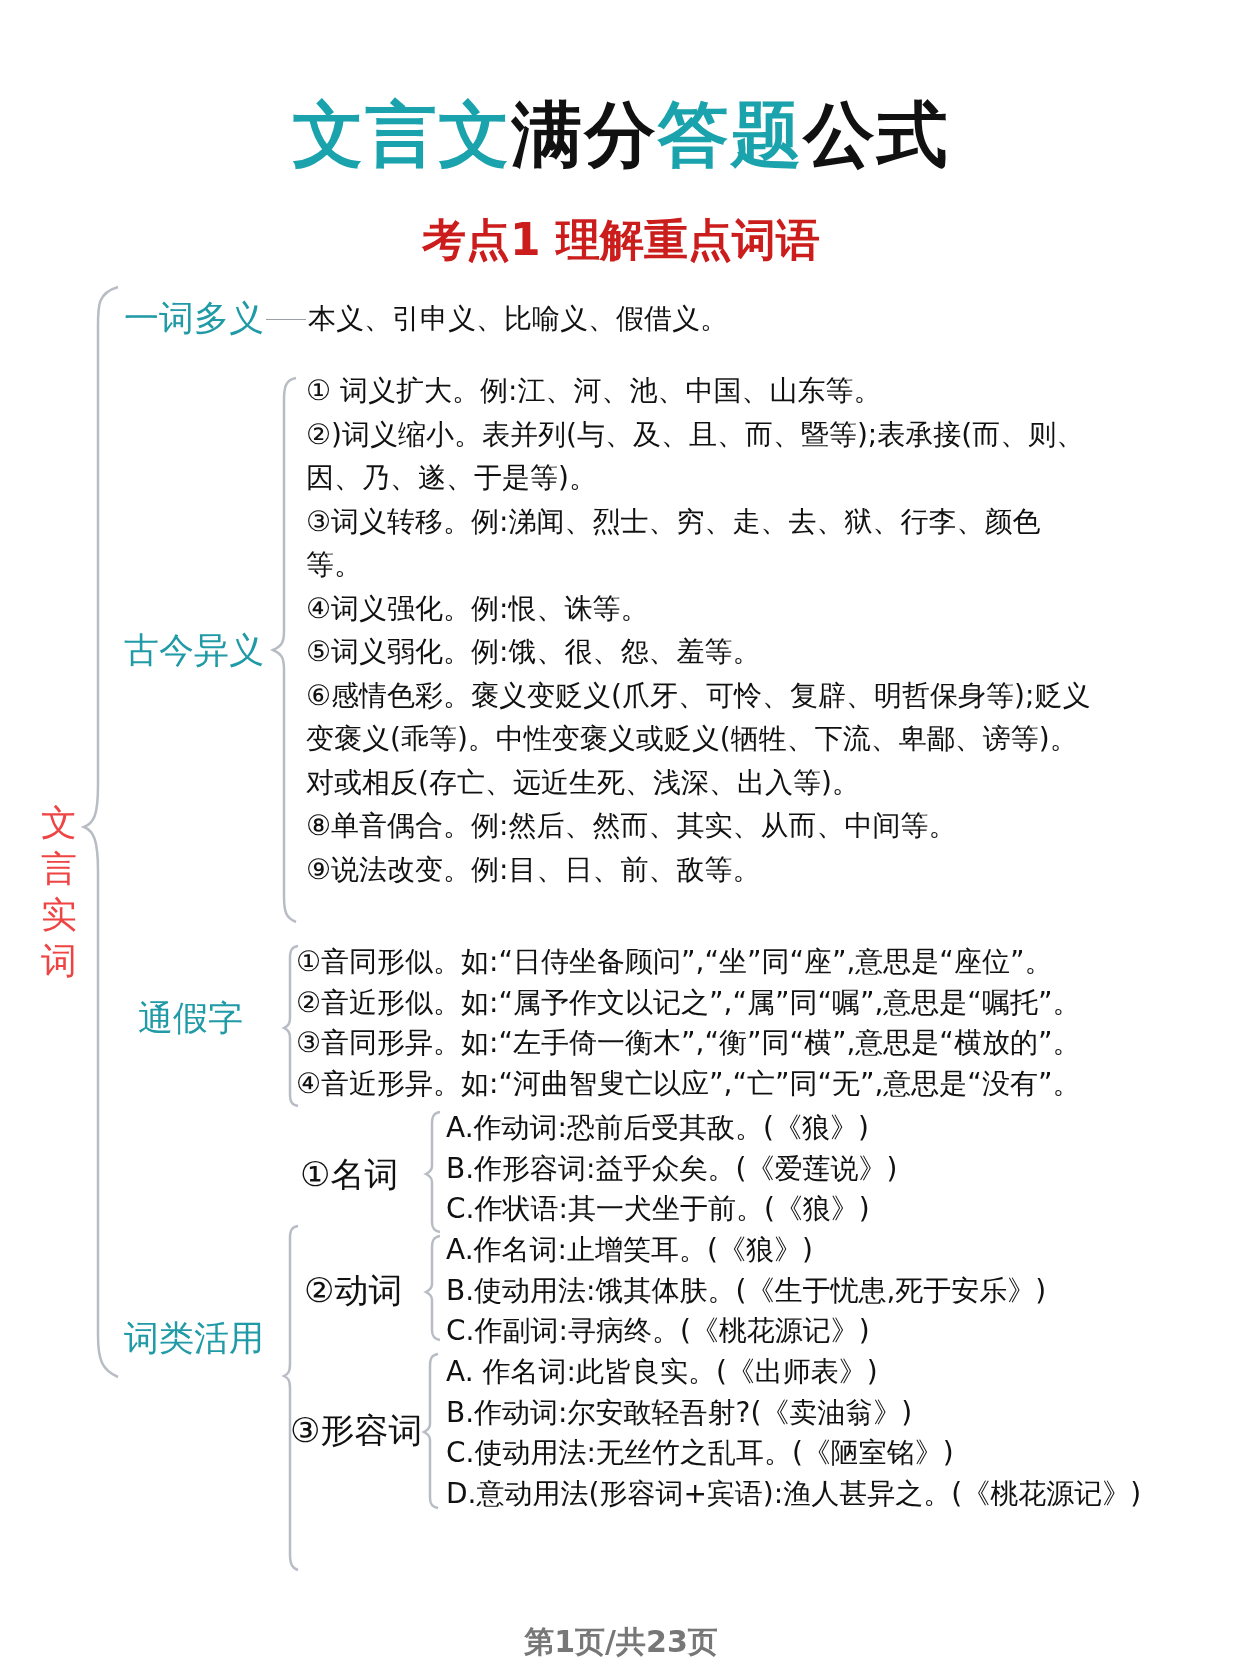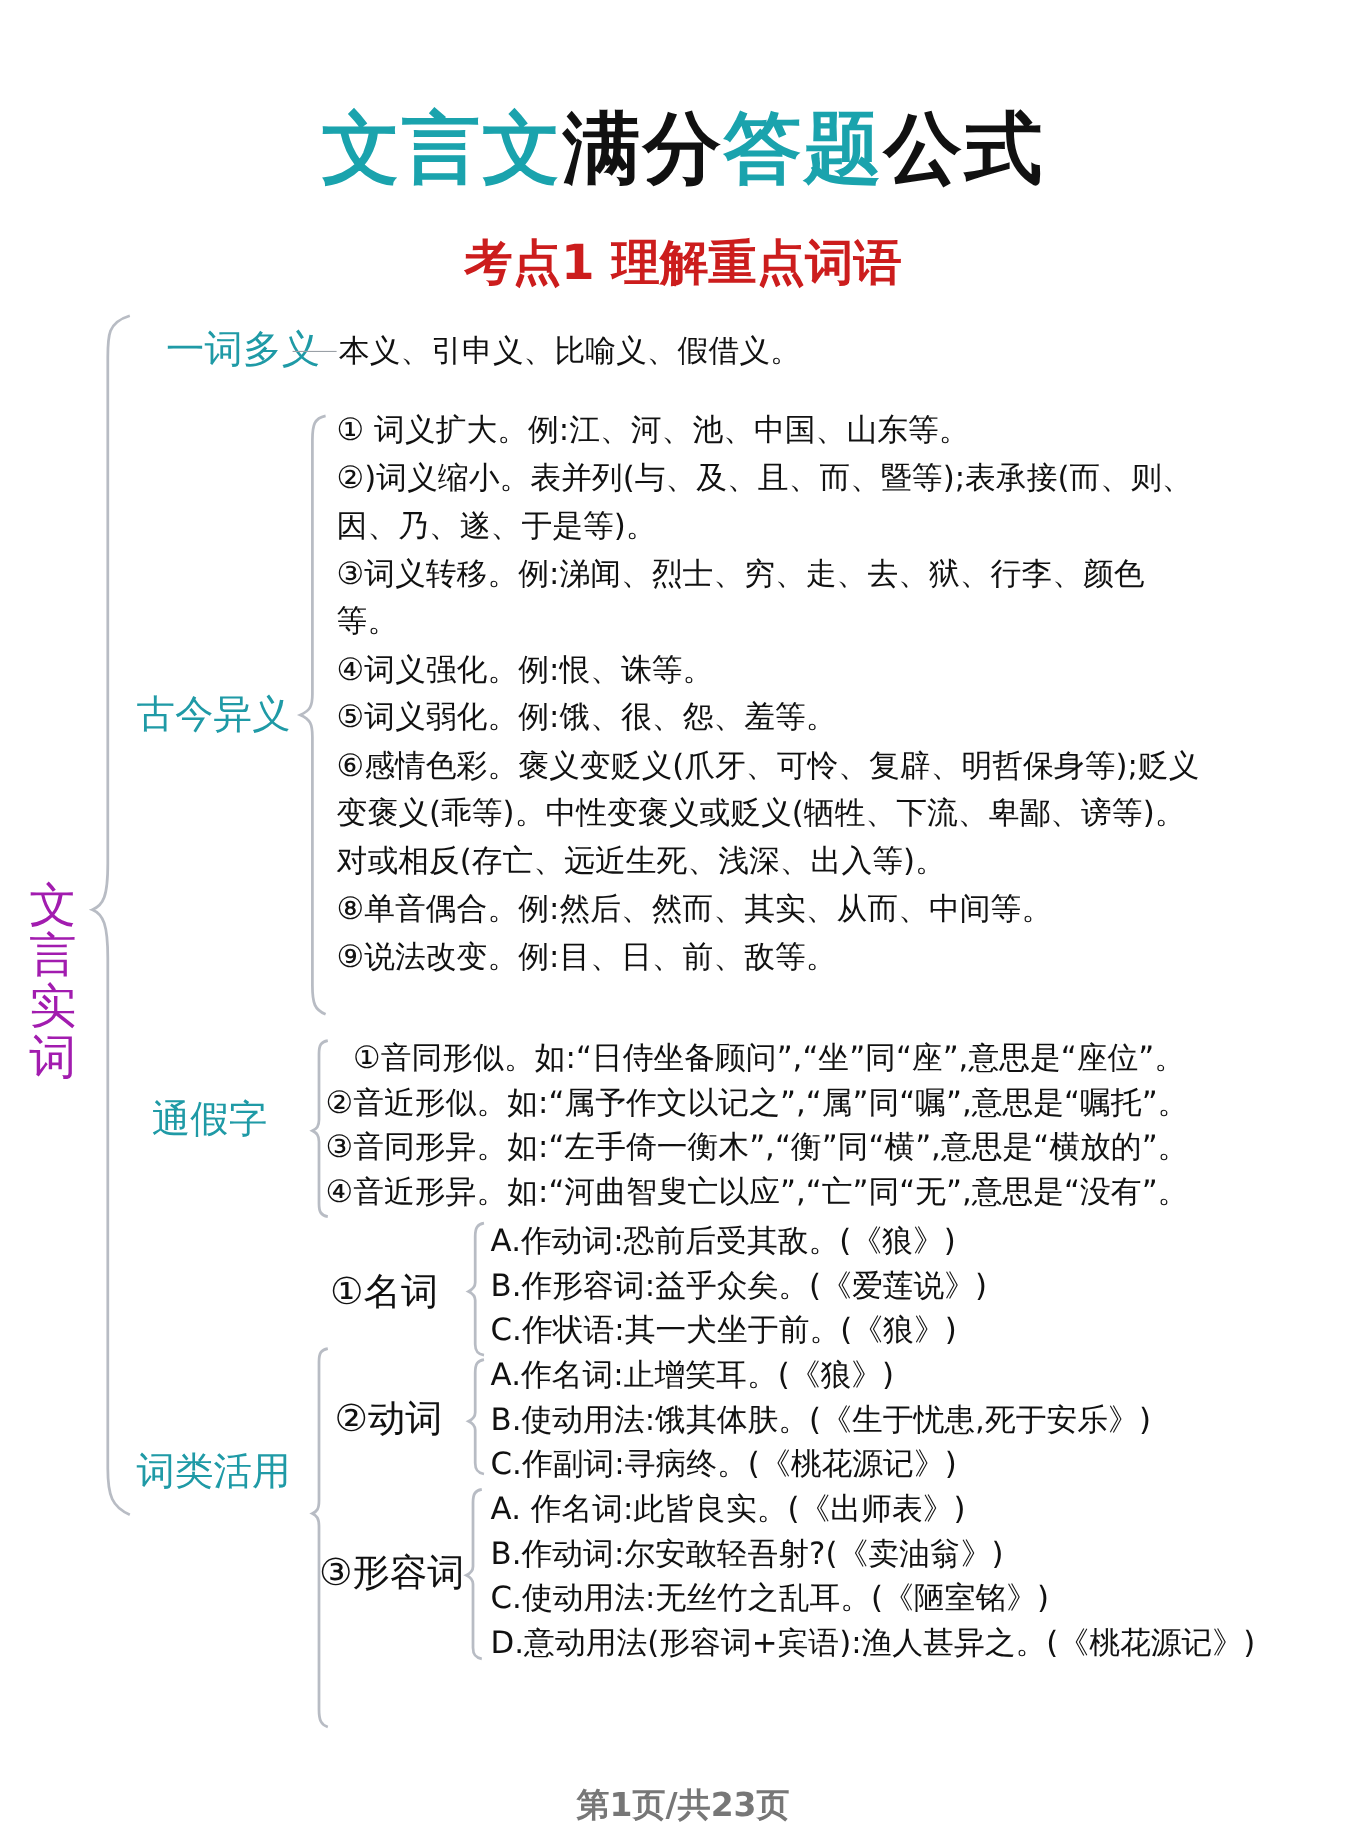--- a/index.html
+++ b/index.html
@@ -13,22 +13,22 @@
     left: 0; top: 80px; width: 1242px; text-align: center;
     font-size: 71px; font-weight: 900; letter-spacing: 2px; line-height: 110px;
   }
   .title .teal { color: #1aa3ad; }
   .title .black { color: #111111; }
   .subtitle {
     left: 0; top: 210px; width: 1242px; text-align: center;
     font-size: 44px; font-weight: 700; color: #cc1d1d; line-height: 60px;
   }
   .root-label {
-    left: 23px; top: 800px; width: 50px; font-size: 43px; line-height: 46px;
-    text-align: center; color: #a21caf;
+    left: 34px; top: 800px; width: 50px; font-size: 36px; line-height: 46px;
+    text-align: center; color: #ef4444;
   }
   .cat {
     font-size: 35px; color: #1f9aa6; line-height: 44px; white-space: nowrap;
   }
   .line {
     font-size: 28px; line-height: 46px; white-space: nowrap; color: #111;
   }
   .sub-cat { font-size: 34px; line-height: 44px; white-space: nowrap; color: #111; }
   .connector { border-top: 1.5px solid #9aa0a6; height: 0; }
   .footer {
@@ -47,21 +47,21 @@
 <div class="abs subtitle">考点1  理解重点词语</div>
 
 <div class="abs root-label">
   <span id="root-vert" style="display:block; word-break: break-all; width:44px; margin:0 auto;">文言实词</span>
 </div>
 
 <svg class="br" style="left:80px; top:285px;" width="40" height="1100">
   <path d="M38 2 C 18 8, 18 20, 18 40 L 18 500 C 18 530, 14 538, 4 542 C 14 546, 18 556, 18 586 L 18 1050 C 18 1075, 22 1085, 38 1092"></path>
 </svg>
 
-<div class="abs cat" style="left:124px; top:296px;margin-left:27px;">一词多义</div>
+<div class="abs cat" style="left:124px; top:296px;">一词多义</div>
 <div class="abs connector" style="left:266px; top:319px; width:40px;"></div>
 <div class="abs line" style="left:308px; top:296px;">本义、引申义、比喻义、假借义。</div>
 
 <div class="abs cat" style="left:124px; top:628px;">古今异义</div>
 <svg class="br" style="left:270px; top:376px;" width="30" height="550">
   <path d="M26 2 C 16 4, 14 10, 14 24 L 14 255 C 14 266, 12 270, 3 274 C 12 278, 14 282, 14 294 L 14 520 C 14 536, 16 542, 26 546"></path>
 </svg>
 <div class="abs" style="left:306px; top:368px;">
   <div class="line" style="height:43.5px;">① 词义扩大。例:江、河、池、中国、山东等。</div>
   <div class="line" style="height:43.5px;">②)词义缩小。表并列(与、及、且、而、暨等);表承接(而、则、</div>
@@ -75,21 +75,21 @@
   <div class="line" style="height:43.5px;">对或相反(存亡、远近生死、浅深、出入等)。</div>
   <div class="line" style="height:43.5px;">⑧单音偶合。例:然后、然而、其实、从而、中间等。</div>
   <div class="line" style="height:43.5px;">⑨说法改变。例:目、日、前、敌等。</div>
 </div>
 
 <div class="abs cat" style="left:138px; top:996px;">通假字</div>
 <svg class="br" style="left:282px; top:944px;" width="20" height="165">
   <path d="M16 2 C 10 3, 8 6, 8 14 L 8 74 C 8 80, 6 82, 2 84 C 6 86, 8 88, 8 94 L 8 150 C 8 158, 10 161, 16 162"></path>
 </svg>
 <div class="abs" style="left:296px; top:942px;">
-  <div class="line" style="height:40.5px; line-height:40px;margin-left:25px;">①音同形似。如:“日侍坐备顾问”,“坐”同“座”,意思是“座位”。</div>
+  <div class="line" style="height:40.5px; line-height:40px;">①音同形似。如:“日侍坐备顾问”,“坐”同“座”,意思是“座位”。</div>
   <div class="line" style="height:40.5px; line-height:40px;">②音近形似。如:“属予作文以记之”,“属”同“嘱”,意思是“嘱托”。</div>
   <div class="line" style="height:40.5px; line-height:40px;">③音同形异。如:“左手倚一衡木”,“衡”同“横”,意思是“横放的”。</div>
   <div class="line" style="height:40.5px; line-height:40px;text-align:center;">④音近形异。如:“河曲智叟亡以应”,“亡”同“无”,意思是“没有”。</div>
 </div>
 
 <div class="abs cat" style="left:124px; top:1316px;">词类活用</div>
 <svg class="br" style="left:282px; top:1224px;" width="20" height="350">
   <path d="M16 2 C 10 3, 8 6, 8 14 L 8 140 C 8 148, 6 150, 2 152 C 6 154, 8 156, 8 164 L 8 330 C 8 340, 10 344, 16 346"></path>
 </svg>
 

